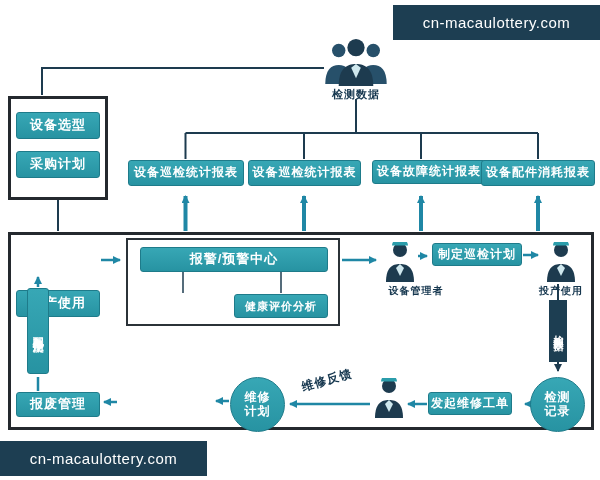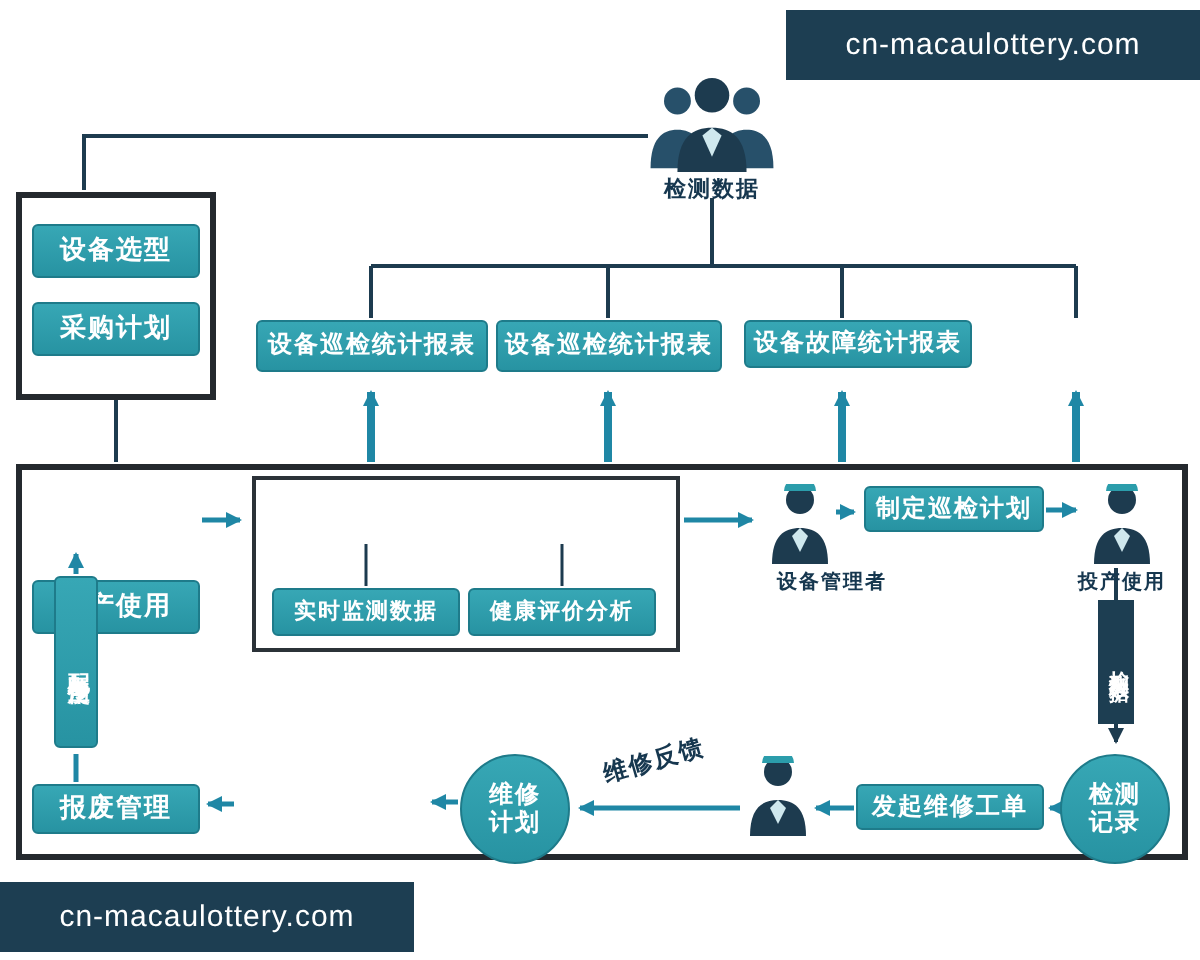--- a/index.html
+++ b/index.html
@@ -102,27 +102,28 @@
   </div>
   <div class="dark-label" style="left:310px;top:87px;width:92px;font-size:11px;">检测数据</div>
 
   <div class="panel" style="left:8px;top:96px;width:100px;height:104px;"></div>
   <div class="teal-box" style="left:16px;top:112px;width:84px;height:27px;font-size:13px;">设备选型</div>
   <div class="teal-box" style="left:16px;top:151px;width:84px;height:27px;font-size:13px;">采购计划</div>
 
   <div class="teal-box" style="left:128px;top:160px;width:116px;height:26px;">设备巡检统计报表</div>
   <div class="teal-box" style="left:248px;top:160px;width:113px;height:26px;">设备巡检统计报表</div>
   <div class="teal-box" style="left:372px;top:160px;width:114px;height:24px;font-family:Liberation Serif, serif;">设备故障统计报表</div>
+  <div class="teal-box" style="left:481px;top:160px;width:114px;height:26px;">设备配件消耗报表</div>
 
   <div class="panel" style="left:8px;top:232px;width:586px;height:198px;"></div>
 
   <div class="teal-box" style="left:16px;top:246px;width:84px;height:27px;font-size:13px;margin-top:44px;">投产使用</div>
 
   <div class="inner-panel" style="left:126px;top:238px;width:214px;height:88px;"></div>
-  <div class="teal-box" style="left:136px;top:294px;width:94px;height:24px;font-size:11px;">实时监测数据</div>
+  <div class="teal-box" style="left:140px;top:247px;width:188px;height:25px;font-size:13px;">报警/预警中心</div>
   <div class="teal-box" style="left:234px;top:294px;width:94px;height:24px;font-size:11px;">健康评价分析</div>
 
   <div class="person" style="left:383px;top:242px;">
     <svg width="34" height="42" viewBox="0 0 34 42">
       <circle cx="17" cy="8" r="7" fill="#1d3b4f"></circle>
       <path d="M9,3.5 a8,7 0 0 1 16,0 z" fill="#2B9DAB"></path>
       <path d="M3,40 C3,26 9,22 17,22 C25,22 31,26 31,40 Z" fill="#1d3b4f"></path>
       <path d="M17,22 L13,26 L17,34 L21,26 Z" fill="#cfe8ee"></path>
     </svg>
   </div>
@@ -139,21 +140,21 @@
     </svg>
   </div>
   <div class="dark-label" style="left:531px;top:284px;width:60px;">投产使用</div>
 
   <div class="v-dark vtext" style="left:549px;top:300px;width:18px;height:62px;">检测数据</div>
 
   <div class="teal-box circle" style="left:530px;top:377px;width:55px;height:55px;">
     <span>检测记录</span>
   </div>
 
-  <div class="teal-box" style="left:428px;top:392px;width:94px;height:23px;">发起维修工单</div>
+  <div class="teal-box" style="left:428px;top:392px;width:84px;height:23px;">发起维修工单</div>
 
   <div class="person" style="left:372px;top:378px;">
     <svg width="34" height="42" viewBox="0 0 34 42">
       <circle cx="17" cy="8" r="7" fill="#1d3b4f"></circle>
       <path d="M9,3.5 a8,7 0 0 1 16,0 z" fill="#2B9DAB"></path>
       <path d="M3,40 C3,26 9,22 17,22 C25,22 31,26 31,40 Z" fill="#1d3b4f"></path>
       <path d="M17,22 L13,26 L17,34 L21,26 Z" fill="#cfe8ee"></path>
     </svg>
   </div>
 

